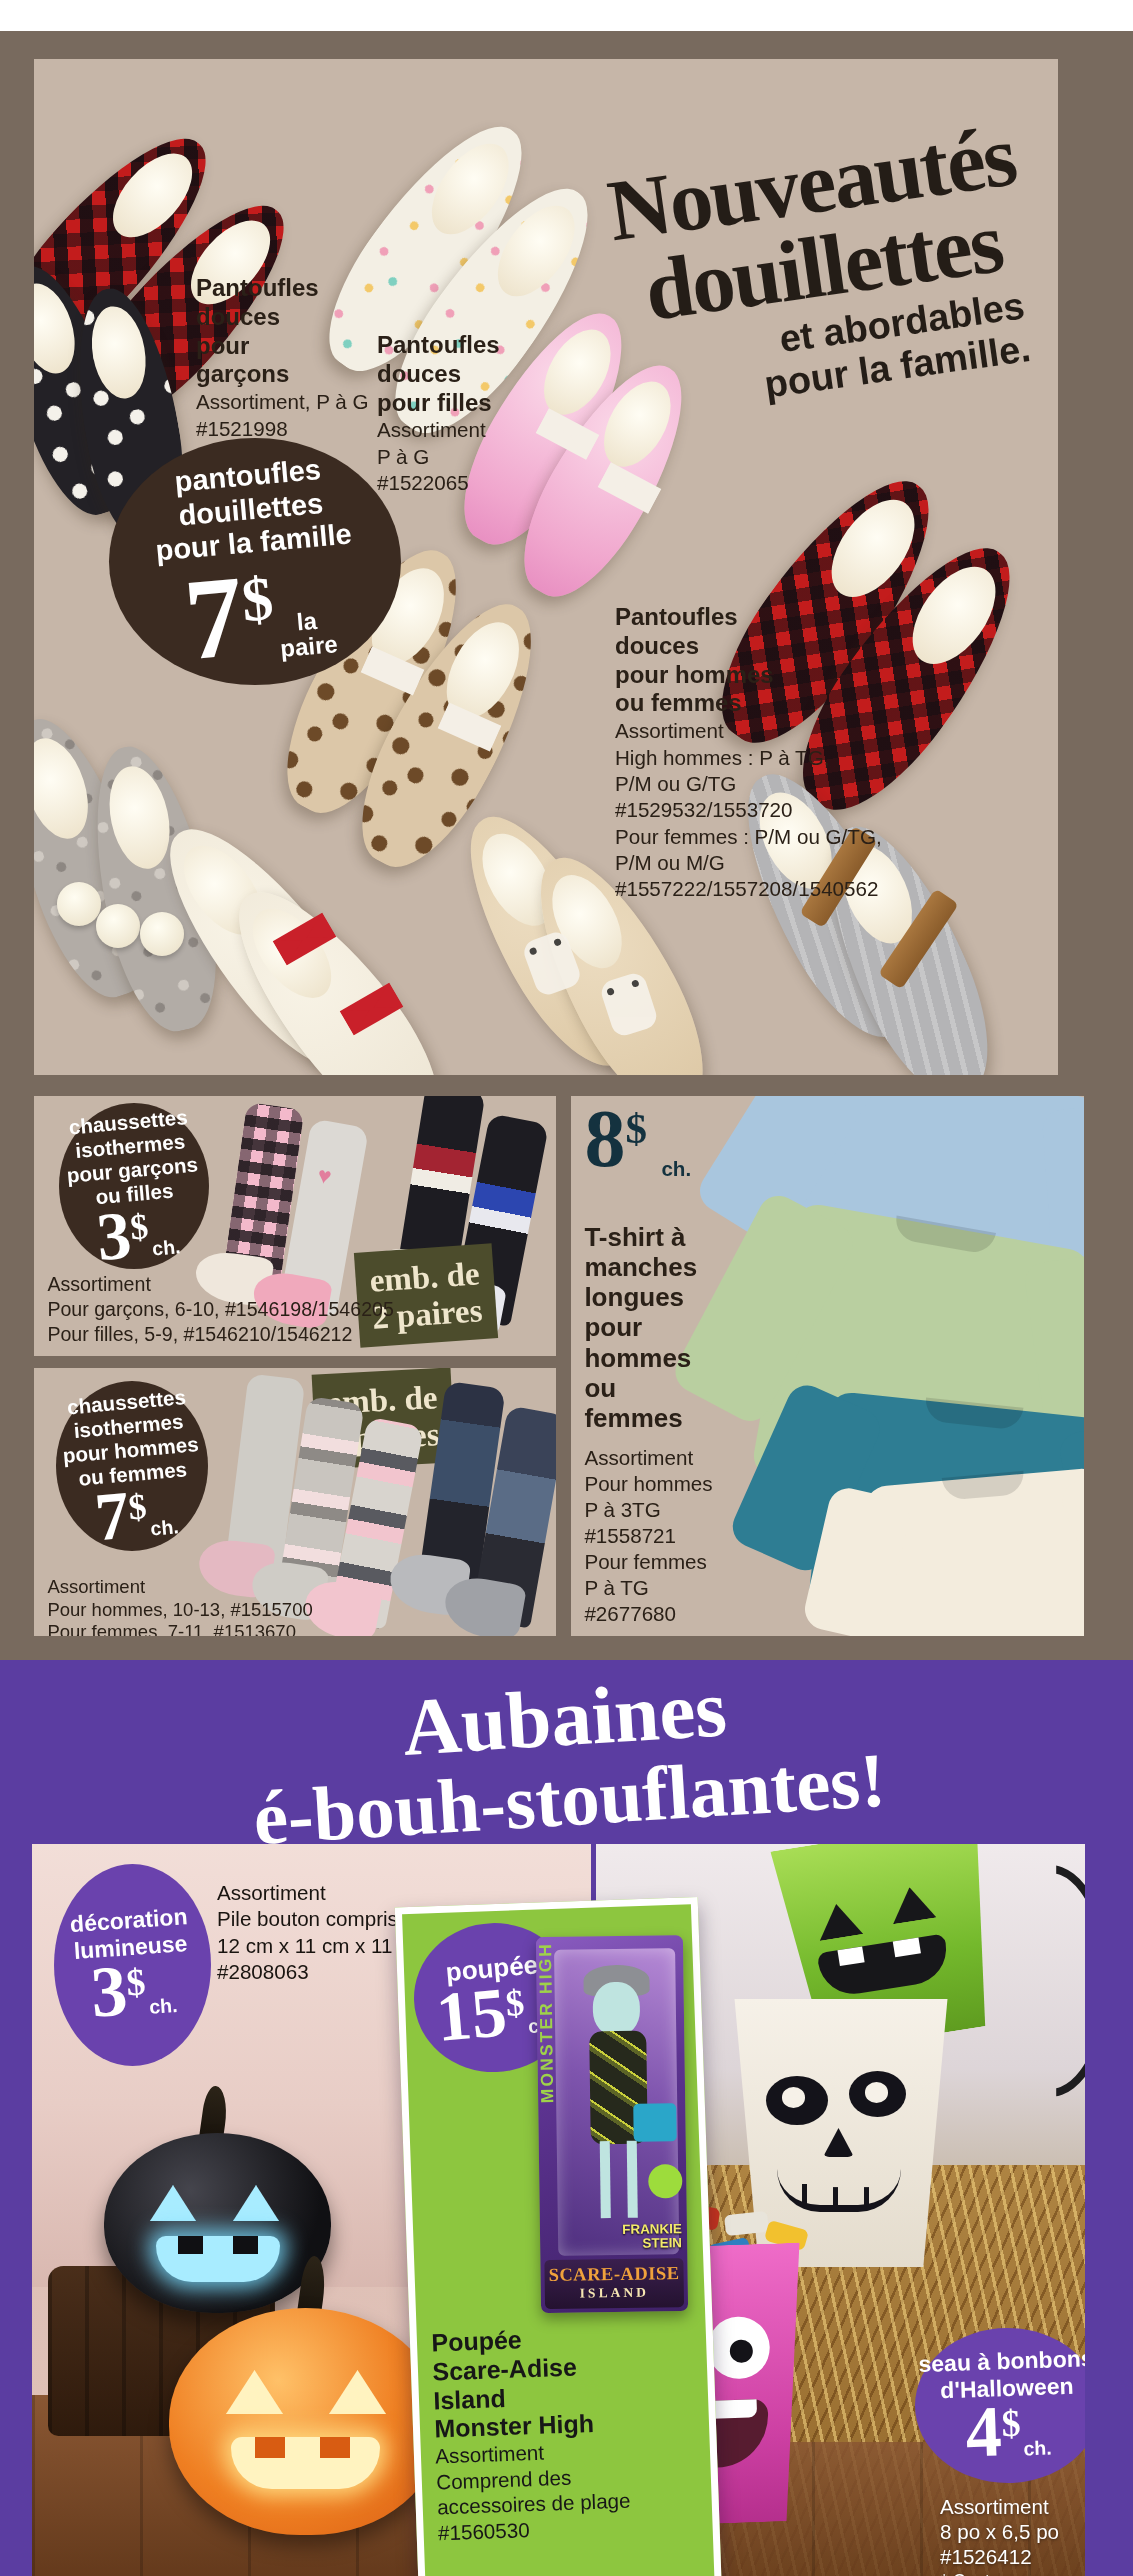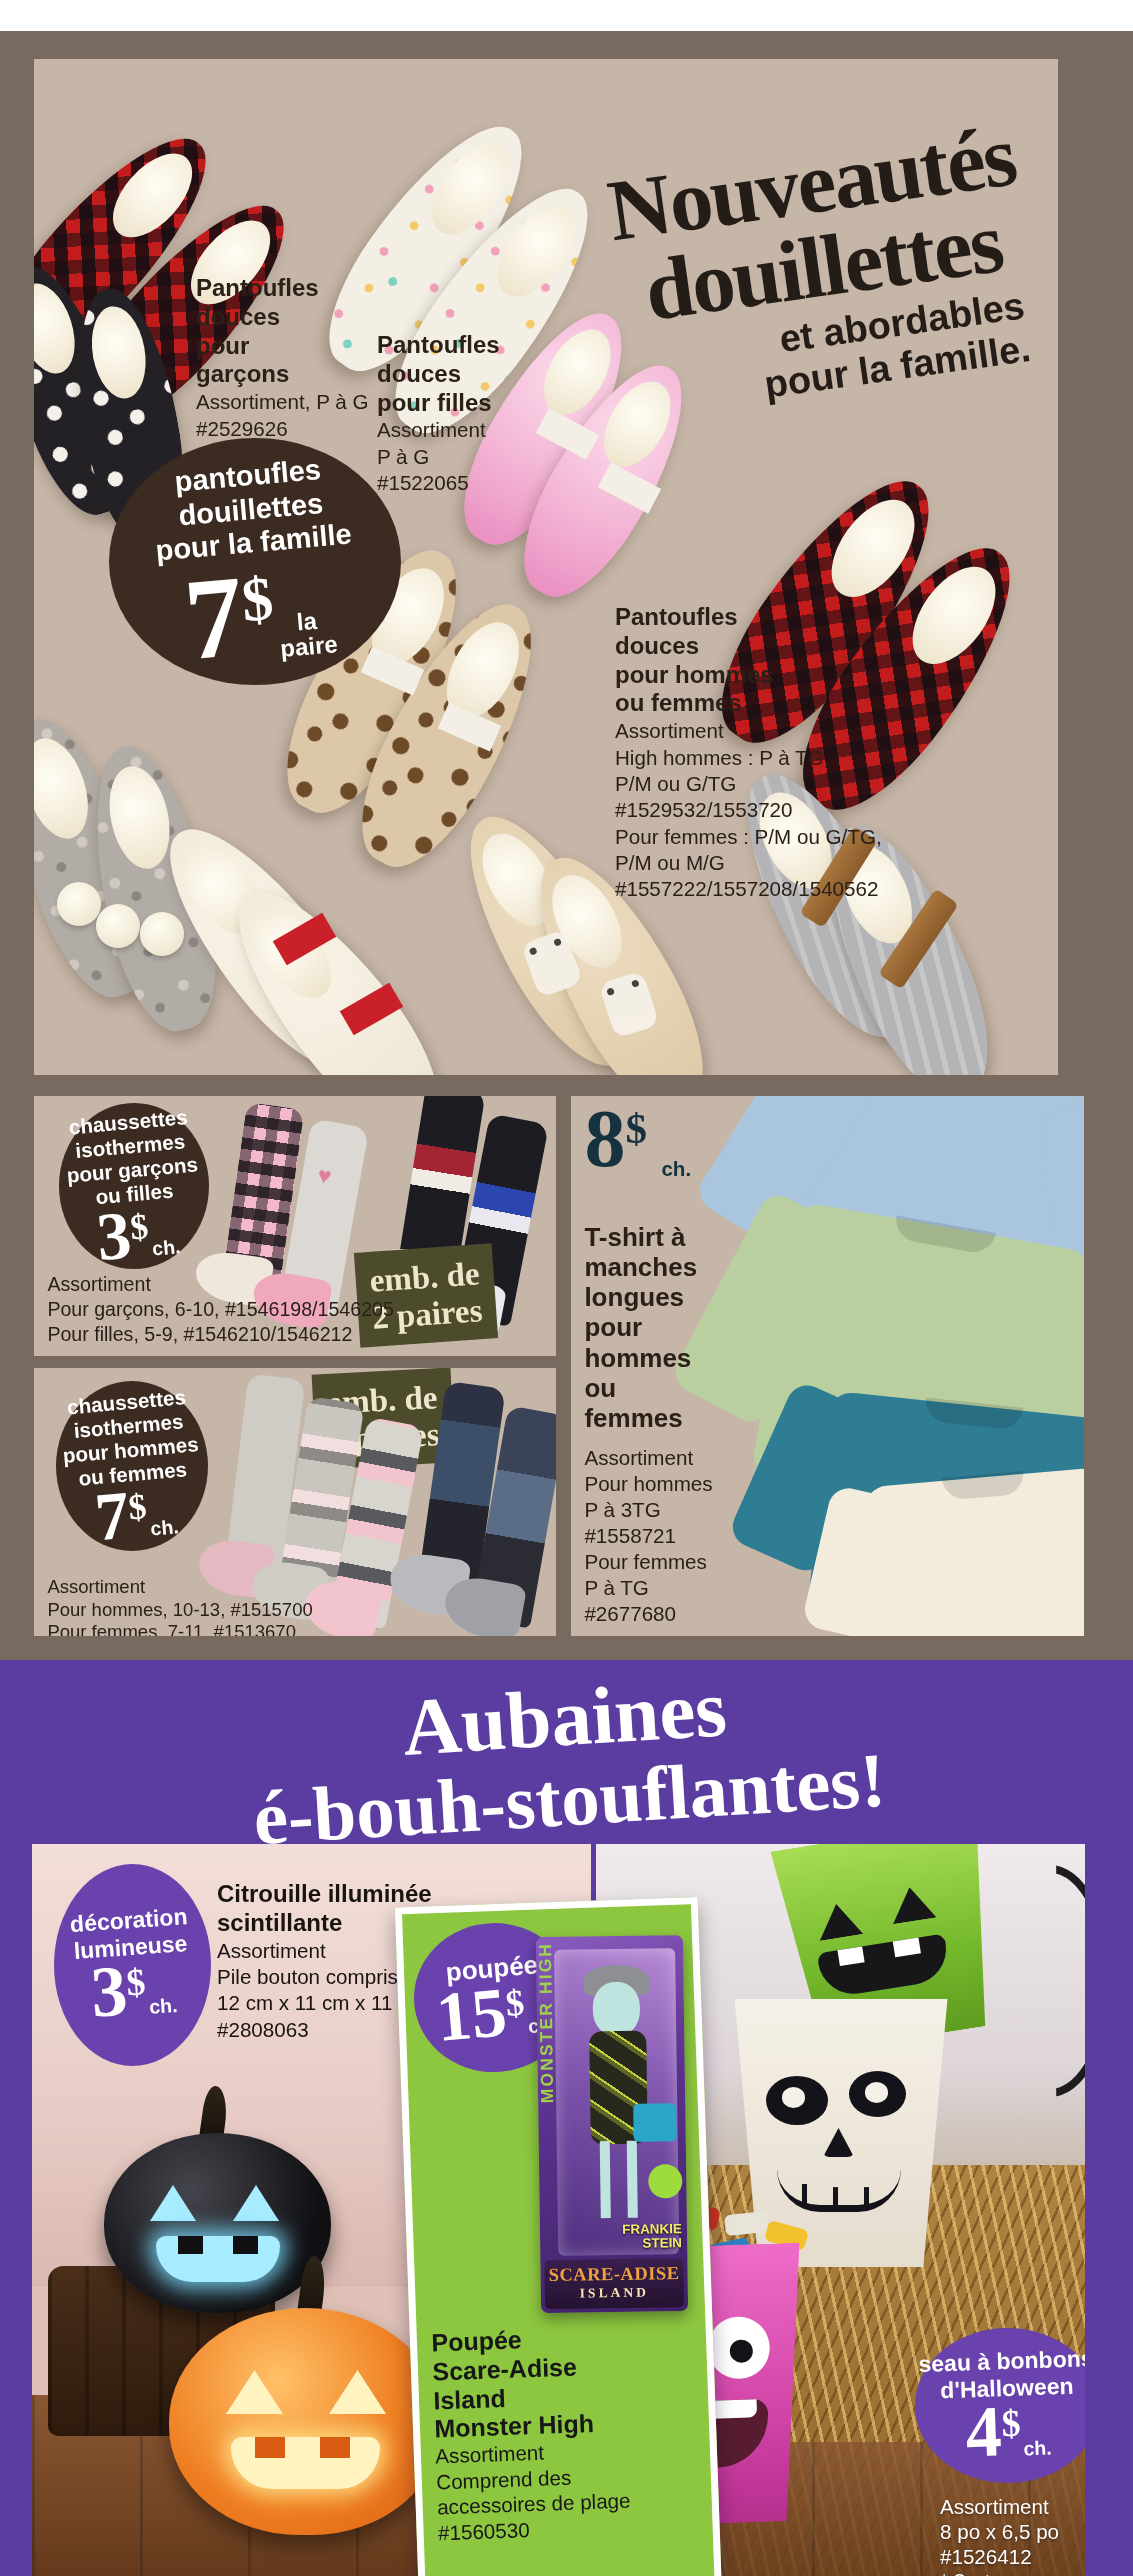--- a/index.html
+++ b/index.html
@@ -273,21 +273,21 @@
 
     <div class="abs" style="left:162px;top:215px;width:216px;">
       <div class="prod-title">
         <div>Pantoufles</div>
         <div>douces</div>
         <div>pour</div>
         <div>garçons</div>
       </div>
       <div class="prod-detail">
         <div>Assortiment, P à G</div>
-        <div>#2529626</div>
+        <div>#1521998</div>
       </div>
     </div>
 
     <div class="abs" style="left:343px;top:272px;width:216px;">
       <div class="prod-title">
         <div>Pantoufles</div>
         <div>douces</div>
         <div>pour filles</div>
       </div>
       <div class="prod-detail">
@@ -521,24 +521,20 @@
         </div>
         <div class="price-row">
           <span class="price-num" style="font-size:72px;">3</span>
           <span class="price-cur" style="font-size:38px;">$</span>
           <span class="price-unit">ch.</span>
         </div>
       </div>
     </div>
 
     <div class="abs" style="left:185px;top:36px;width:340px;">
-      <div class="prod-title" style="font-size:24px;color:#191410;">
-        <div>Citrouille illuminée</div>
-        <div>scintillante</div>
-      </div>
       <div class="prod-detail" style="color:#191410;">
         <div>Assortiment</div>
         <div>Pile bouton comprise</div>
         <div>12 cm x 11 cm x 11 cm</div>
         <div>#2808063</div>
       </div>
     </div>
   </div>
 
   <div class="panel hay" style="left:596px;top:1844px;width:489px;height:764px;">

